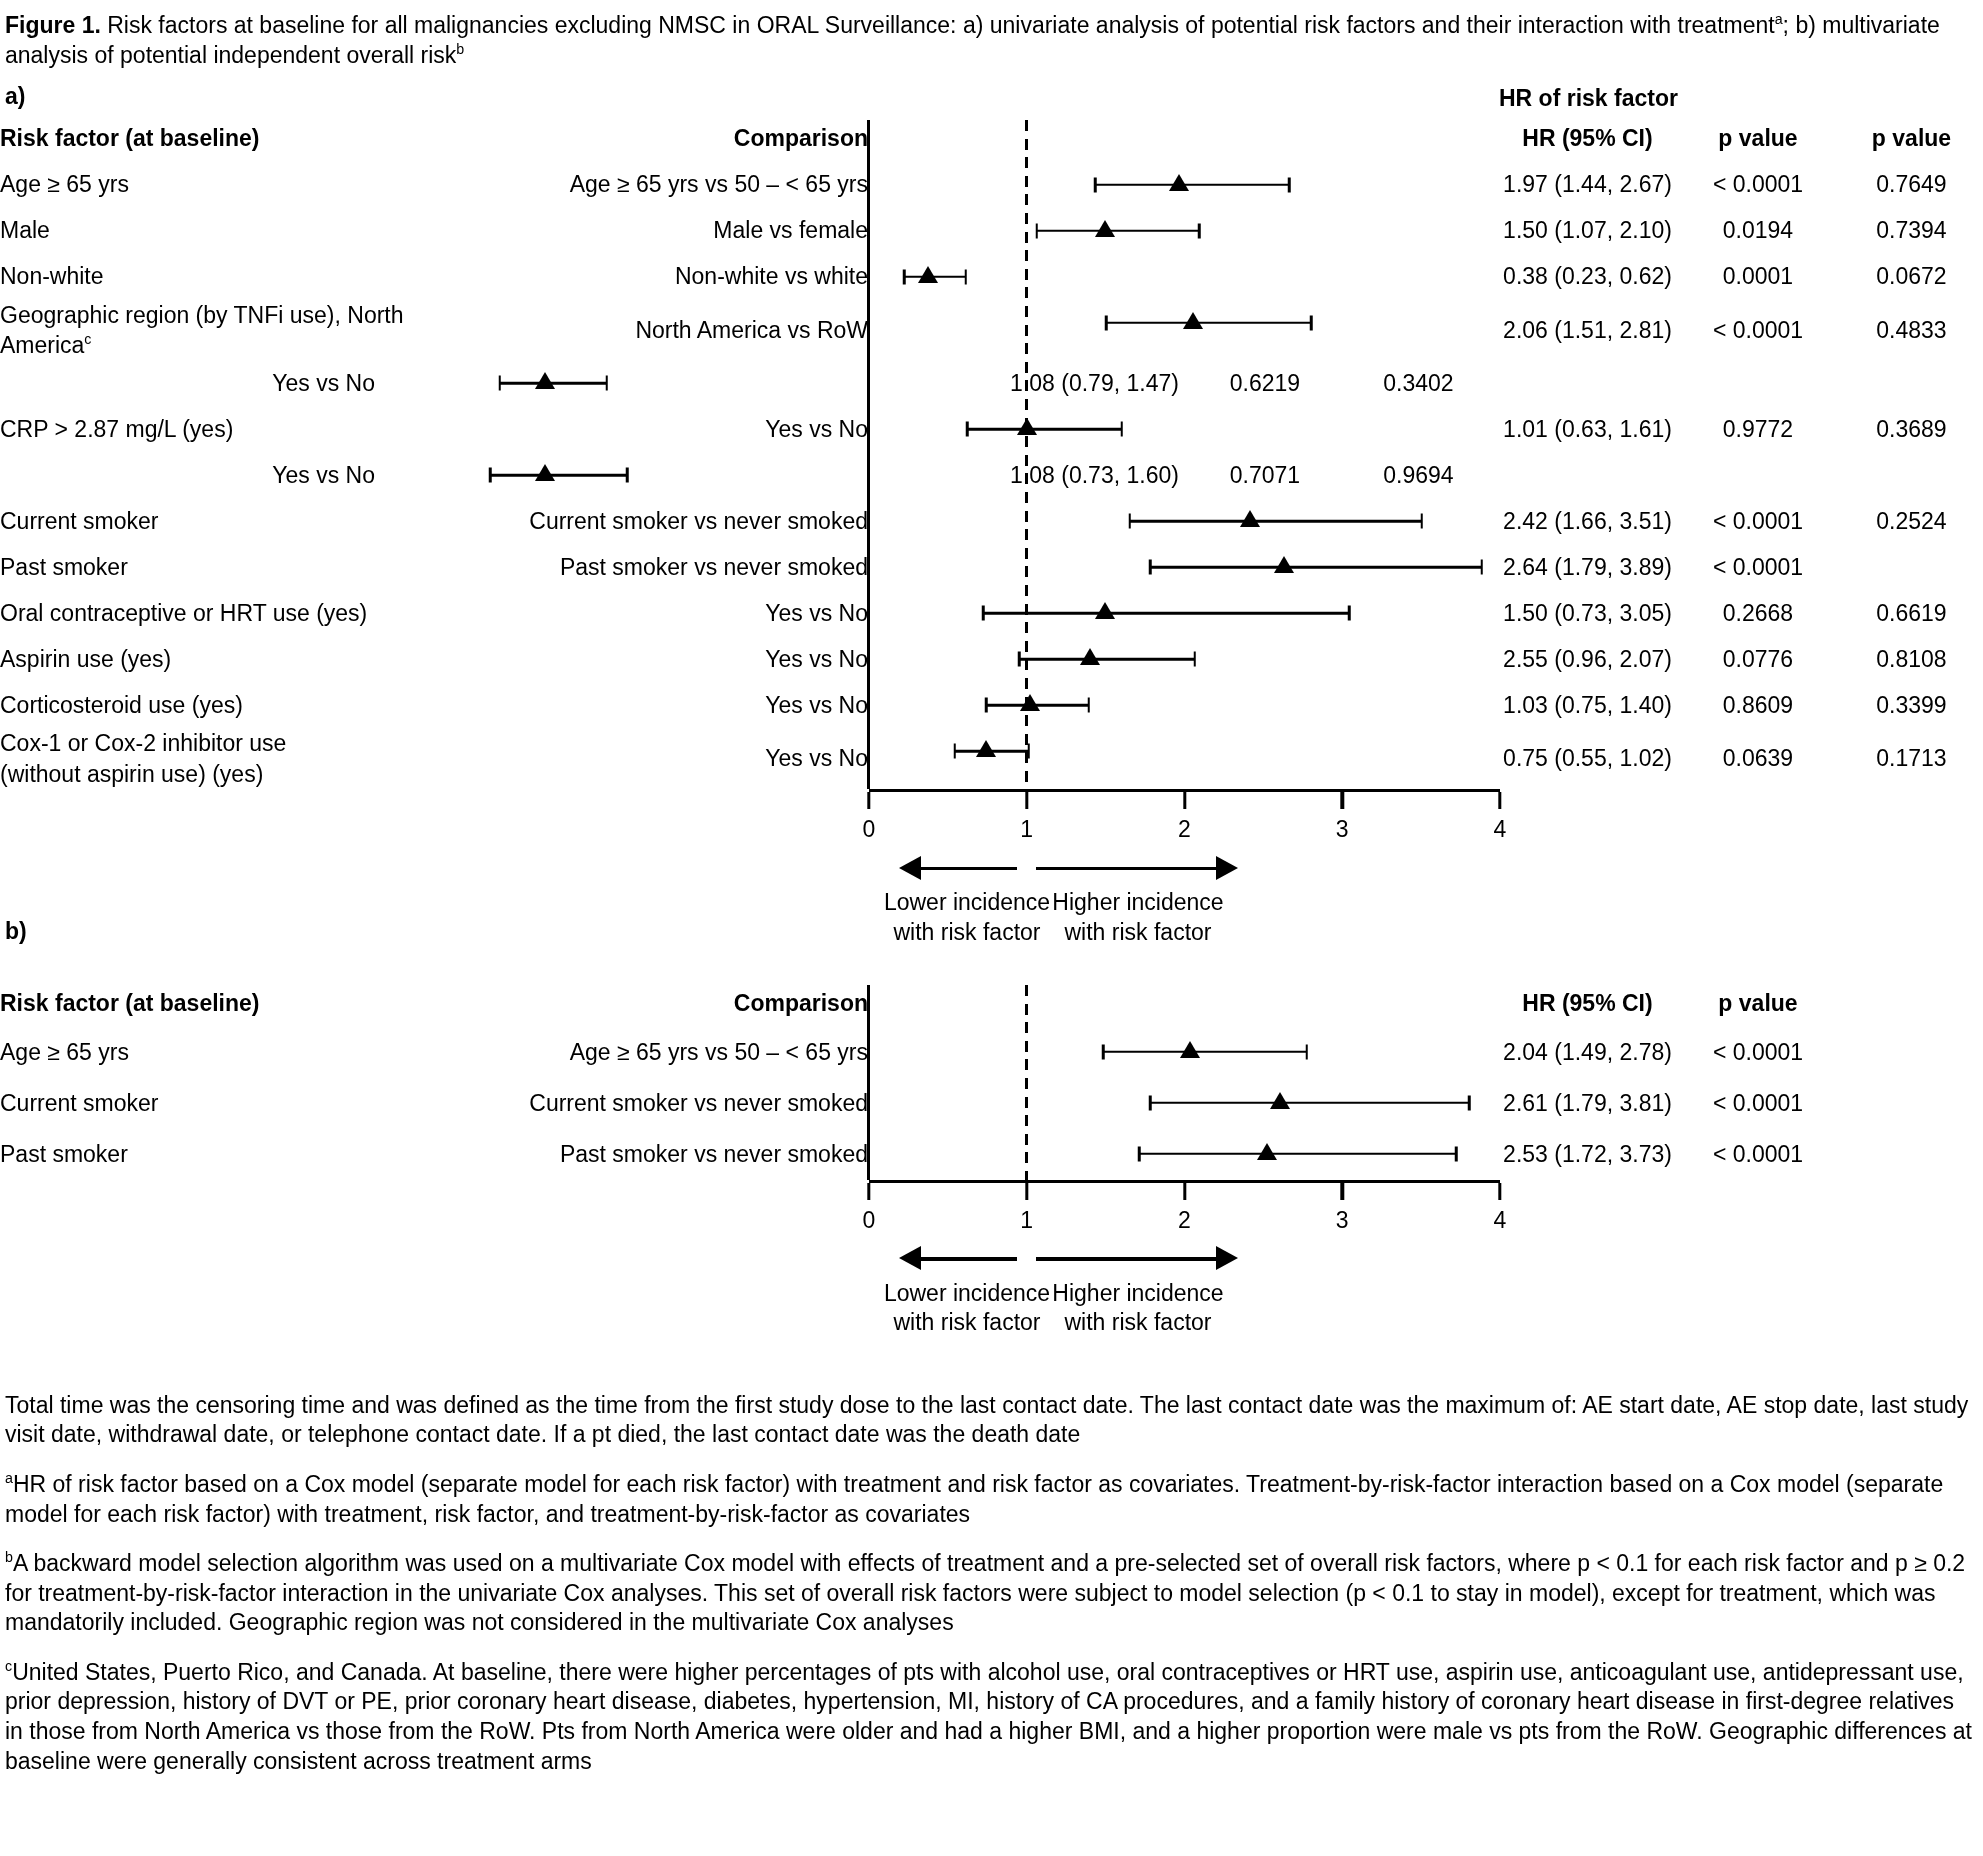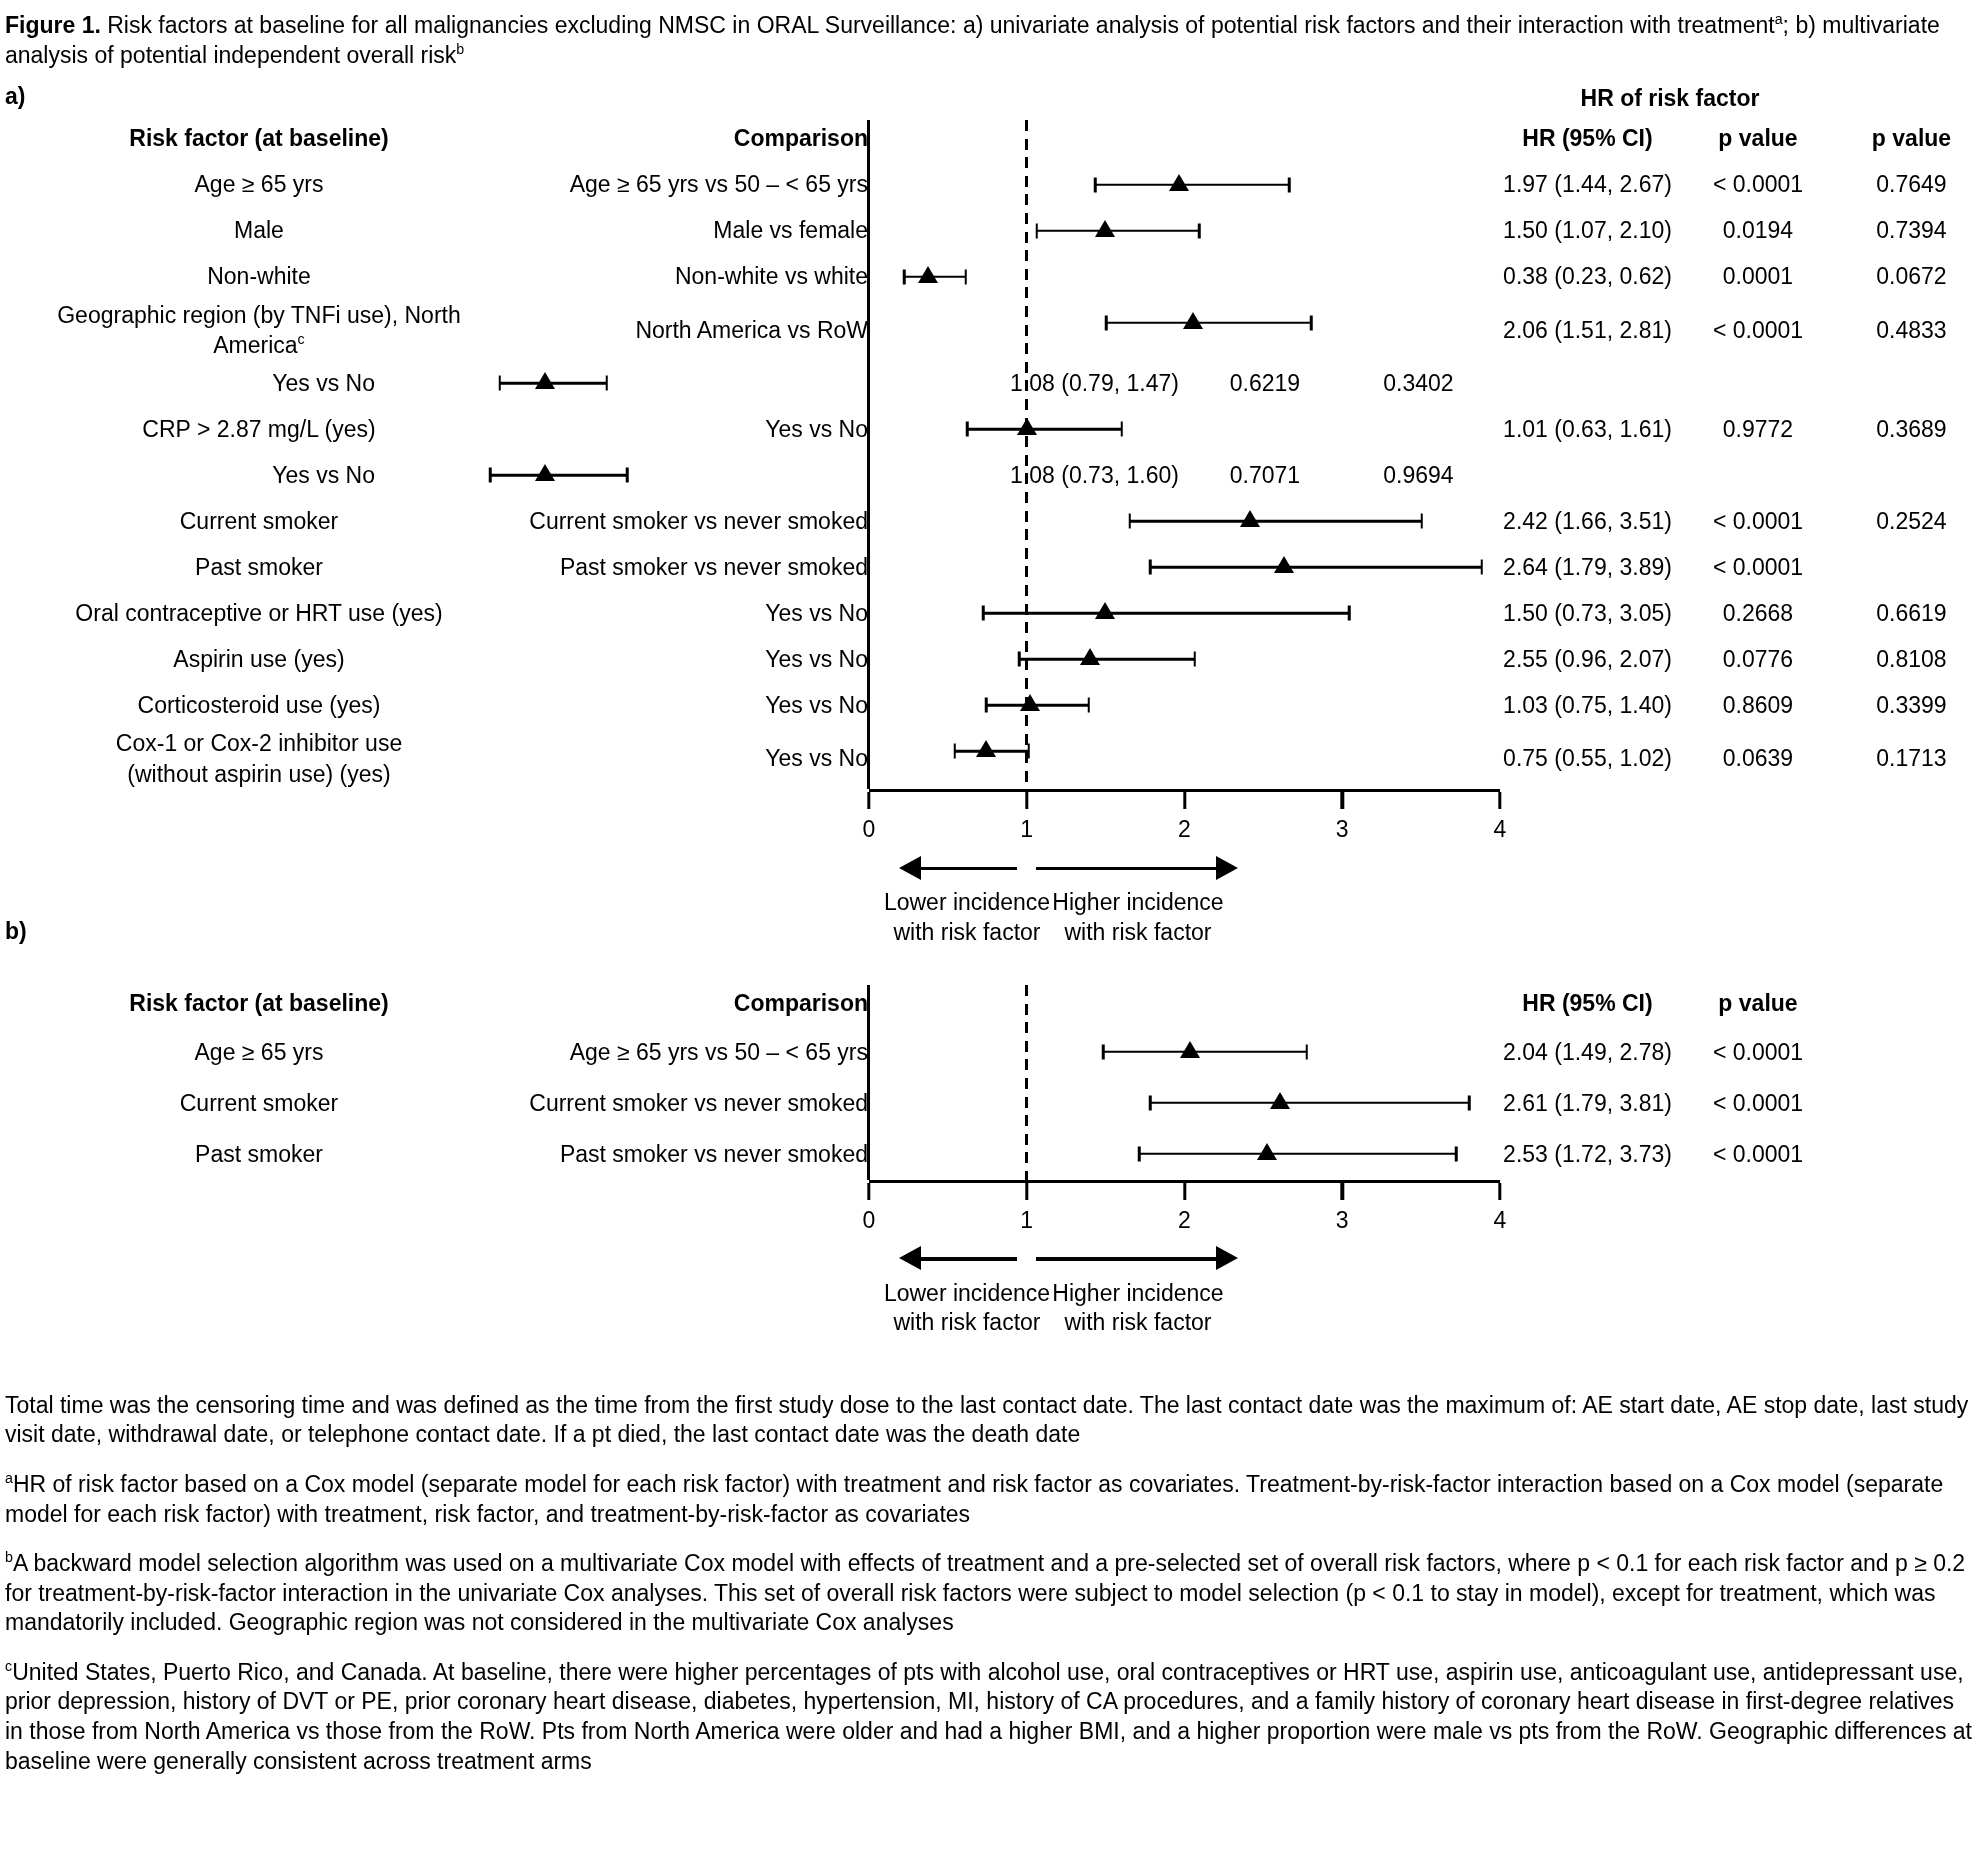--- a/index.html
+++ b/index.html
@@ -8,30 +8,30 @@
     background:#fff;color:#000;
     font-family:"Liberation Sans","DejaVu Sans",sans-serif;
     font-size:23px;line-height:1.32;
   }
   sup{font-size:0.62em;}
   
   .fig-title{margin:0;padding:10px 6.7px 0 5px;}
   .fig-title b{font-weight:bold;}
   
   .row,.shead{display:flex;align-items:center;}
-  .c-risk{width:493px;padding-left:25px;box-sizing:border-box;white-space:pre-line;text-align:center;}
+  .c-risk{width:493px;box-sizing:border-box;white-space:pre-line;}
   .c-comp{width:375px;text-align:right;}
   .c-plot{width:631px;position:relative;align-self:stretch;}
   .c-hr{width:177px;text-align:center;}
   .c-p{width:164px;text-align:center;}
   .c-int{width:143px;text-align:center;}
   
   .ghead{display:flex;align-items:flex-end;font-weight:bold;position:relative;padding:11.8px 0 1.7px 0;}
   .gh-space{width:1499px;}
-  .gh-group{width:342px;text-align:center;}
+  .gh-group{width:342px;}
   .gh-int{width:143px;text-align:center;white-space:pre-line;line-height:1.18;}
   .panel-letter{position:absolute;left:5px;bottom:3.4px;font-weight:bold;}
   .shead{min-height:47px;font-weight:bold;}
   
   .rows{position:relative;}
   .p-a .row{min-height:46px;}
   .p-b .row{min-height:51px;}
   .vline{position:absolute;left:867px;top:-42px;bottom:0;width:3.4px;background:#000;}
   .dline{position:absolute;left:1025px;top:-42px;bottom:0;width:2.5px;
          background:repeating-linear-gradient(180deg,#000 0 11px,transparent 11px 18.6px);}

